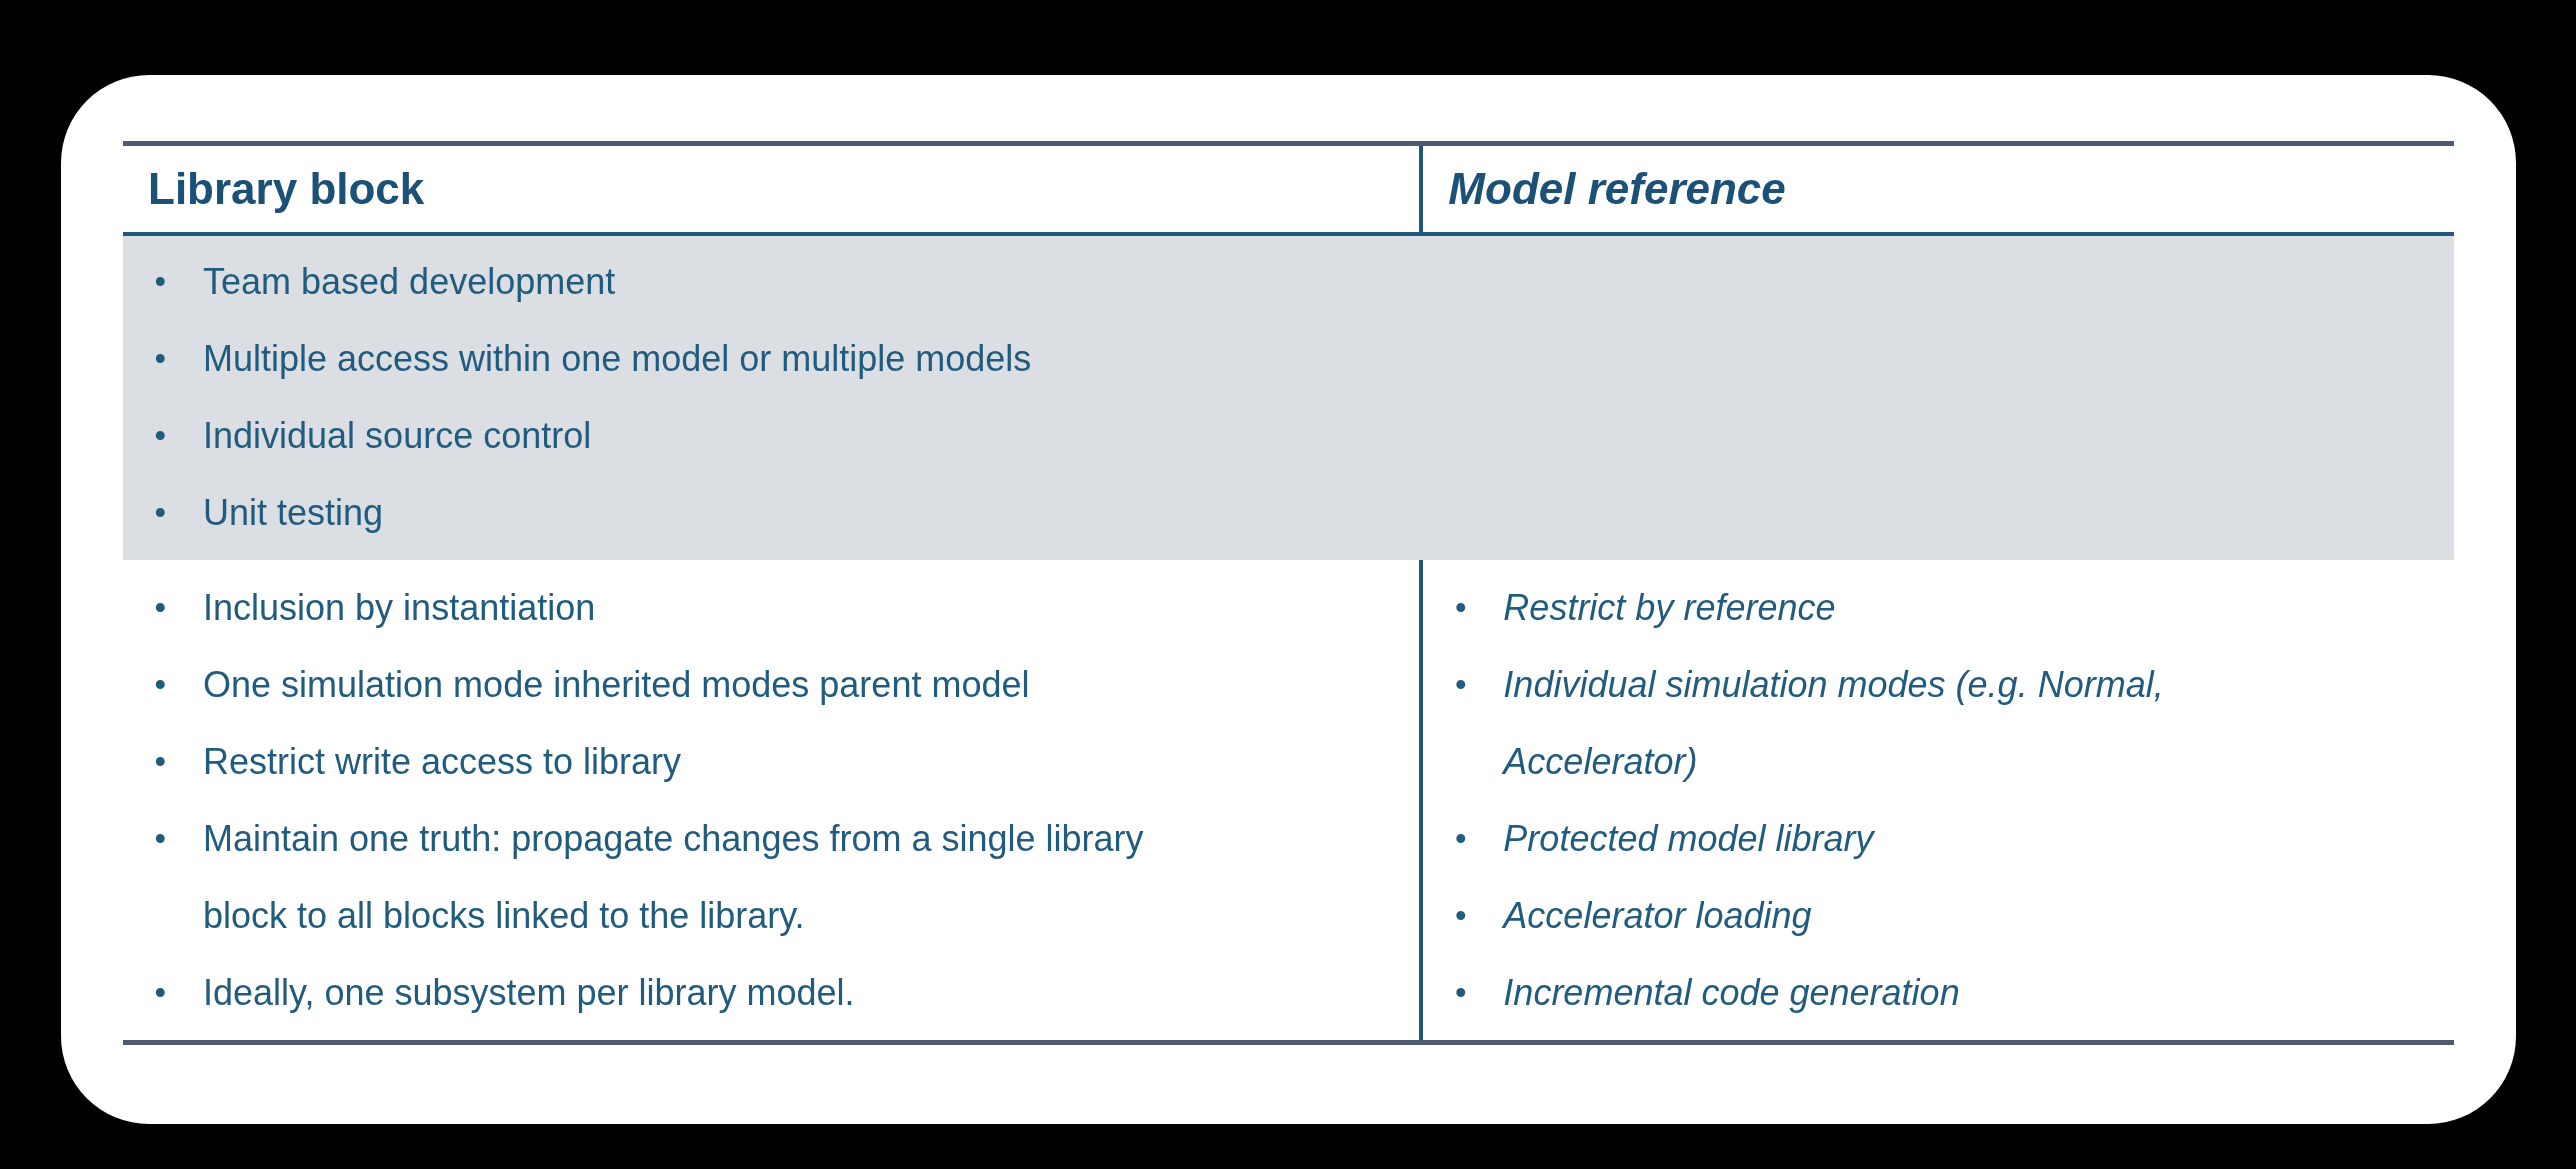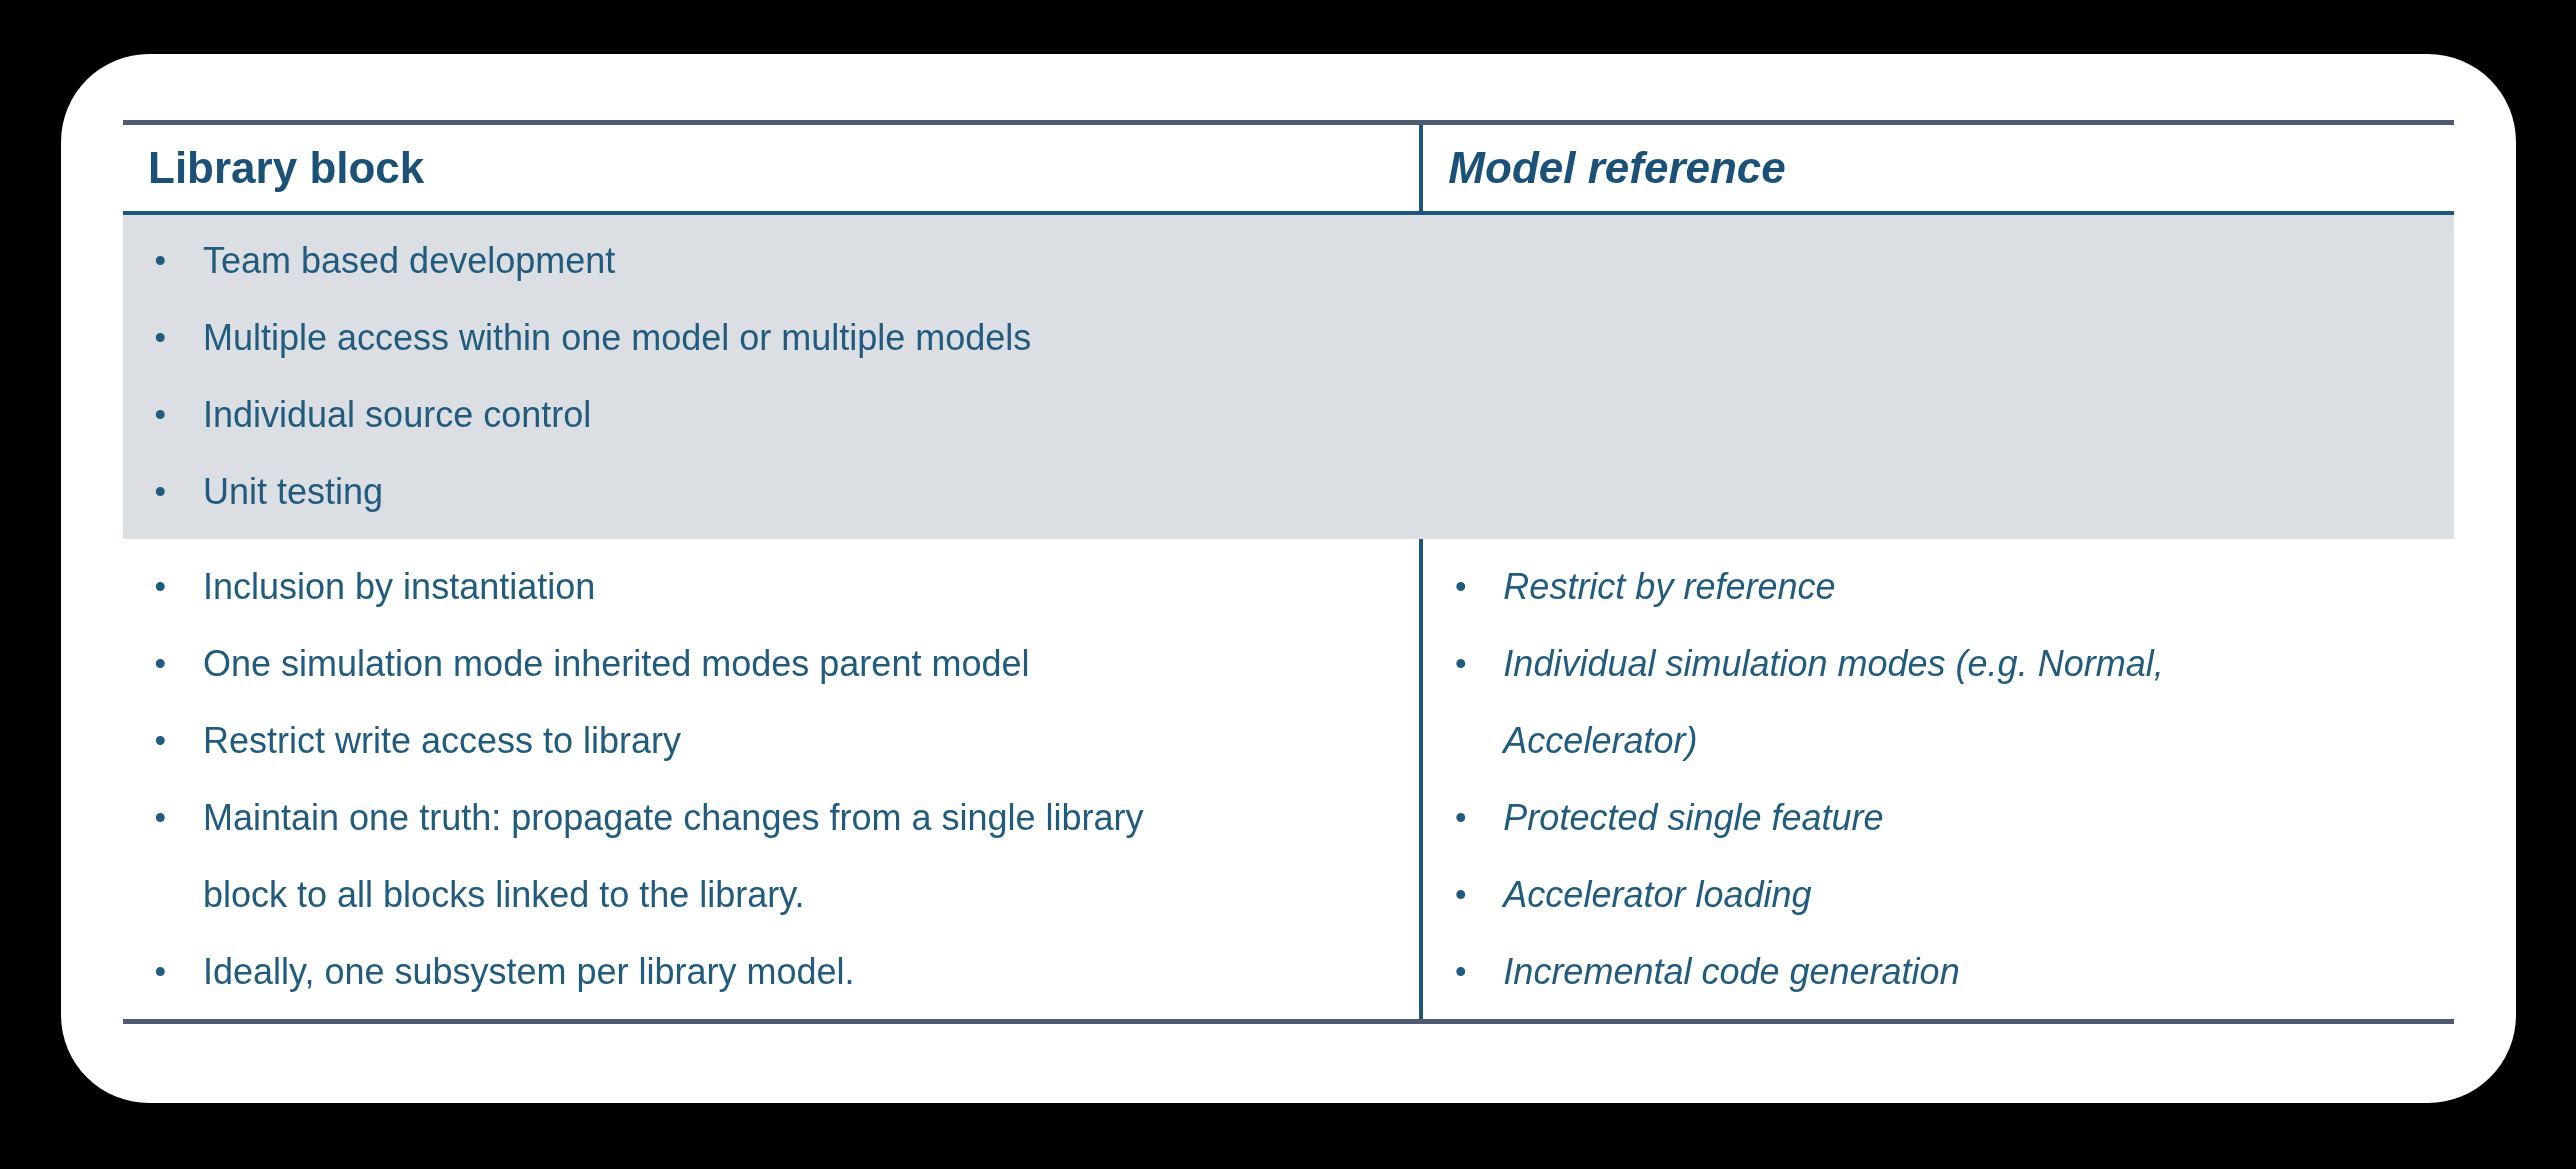--- a/index.html
+++ b/index.html
@@ -10,21 +10,21 @@
     font-family: "Liberation Sans", sans-serif;
   }
   .stage {
     position: relative;
     width: 2576px; height: 1169px;
     background: #000000;
     overflow: hidden;
   }
   .card {
     position: absolute;
-    left: 61px; top: 54px;
+    left: 61px; top: 75px;
     width: 2455px; height: 1049px;
     background: #FFFFFF;
     border-radius: 88px;
     padding: 66px 62px 66px 62px;
   }
   table.cmp {
     width: 100%;
     border-collapse: collapse;
     table-layout: fixed;
     border-top: 5.5px solid #4E5A70;
@@ -144,21 +144,21 @@
               <li>
                 <span class="bullet">•</span>
                 <span>Restrict by reference</span>
               </li>
               <li>
                 <span class="bullet">•</span>
                 <span>Individual simulation modes (e.g. Normal, Accelerator)</span>
               </li>
               <li>
                 <span class="bullet">•</span>
-                <span>Protected single feature</span>
+                <span>Protected model library</span>
               </li>
               <li>
                 <span class="bullet">•</span>
                 <span>Accelerator loading</span>
               </li>
               <li>
                 <span class="bullet">•</span>
                 <span>Incremental code generation</span>
               </li>
             </ul>

